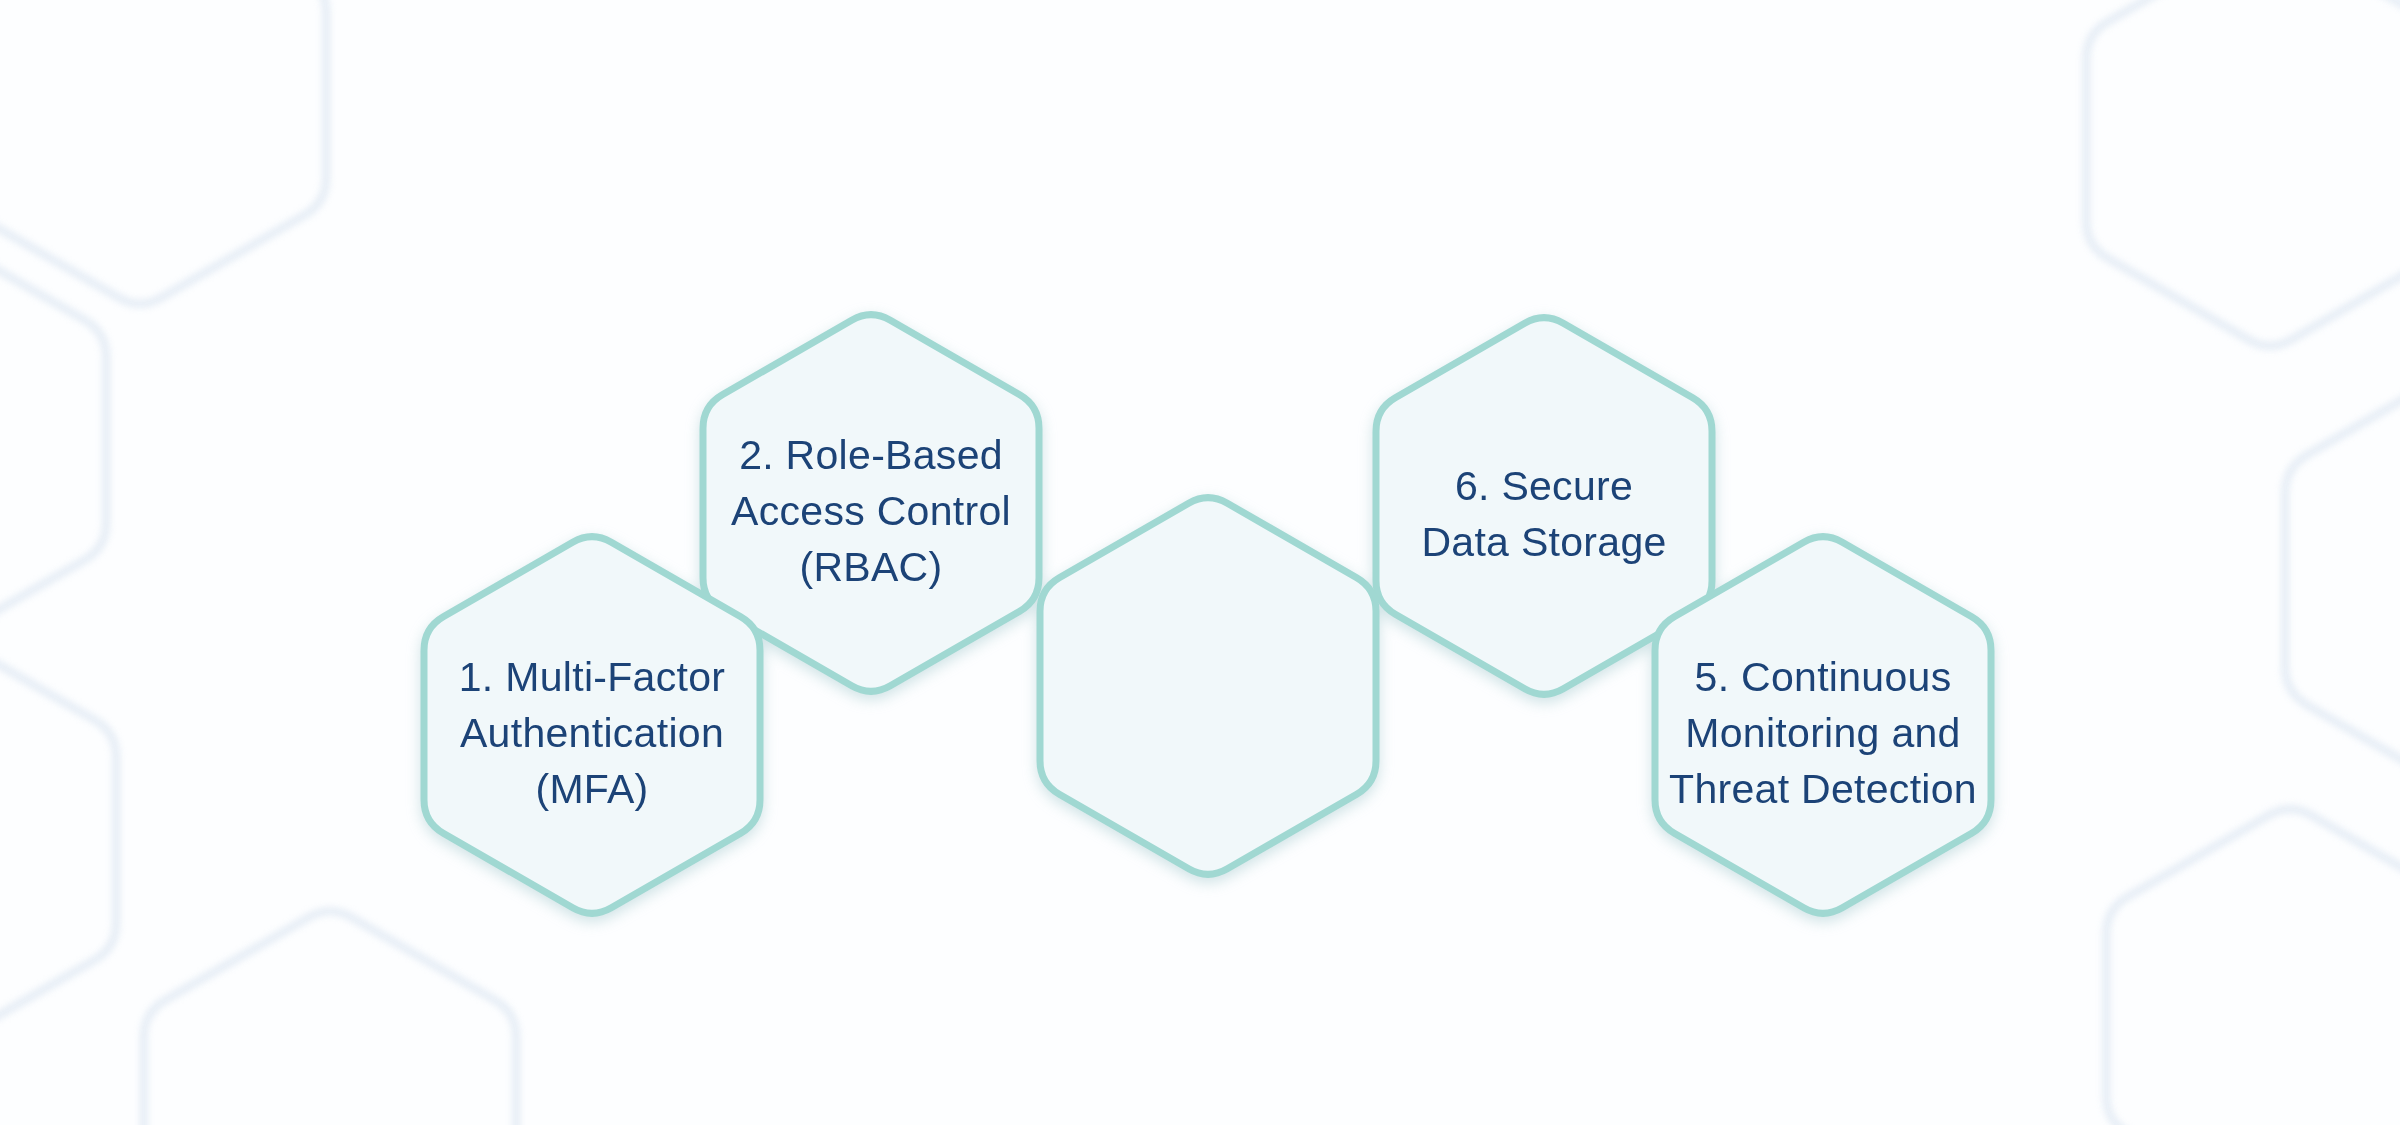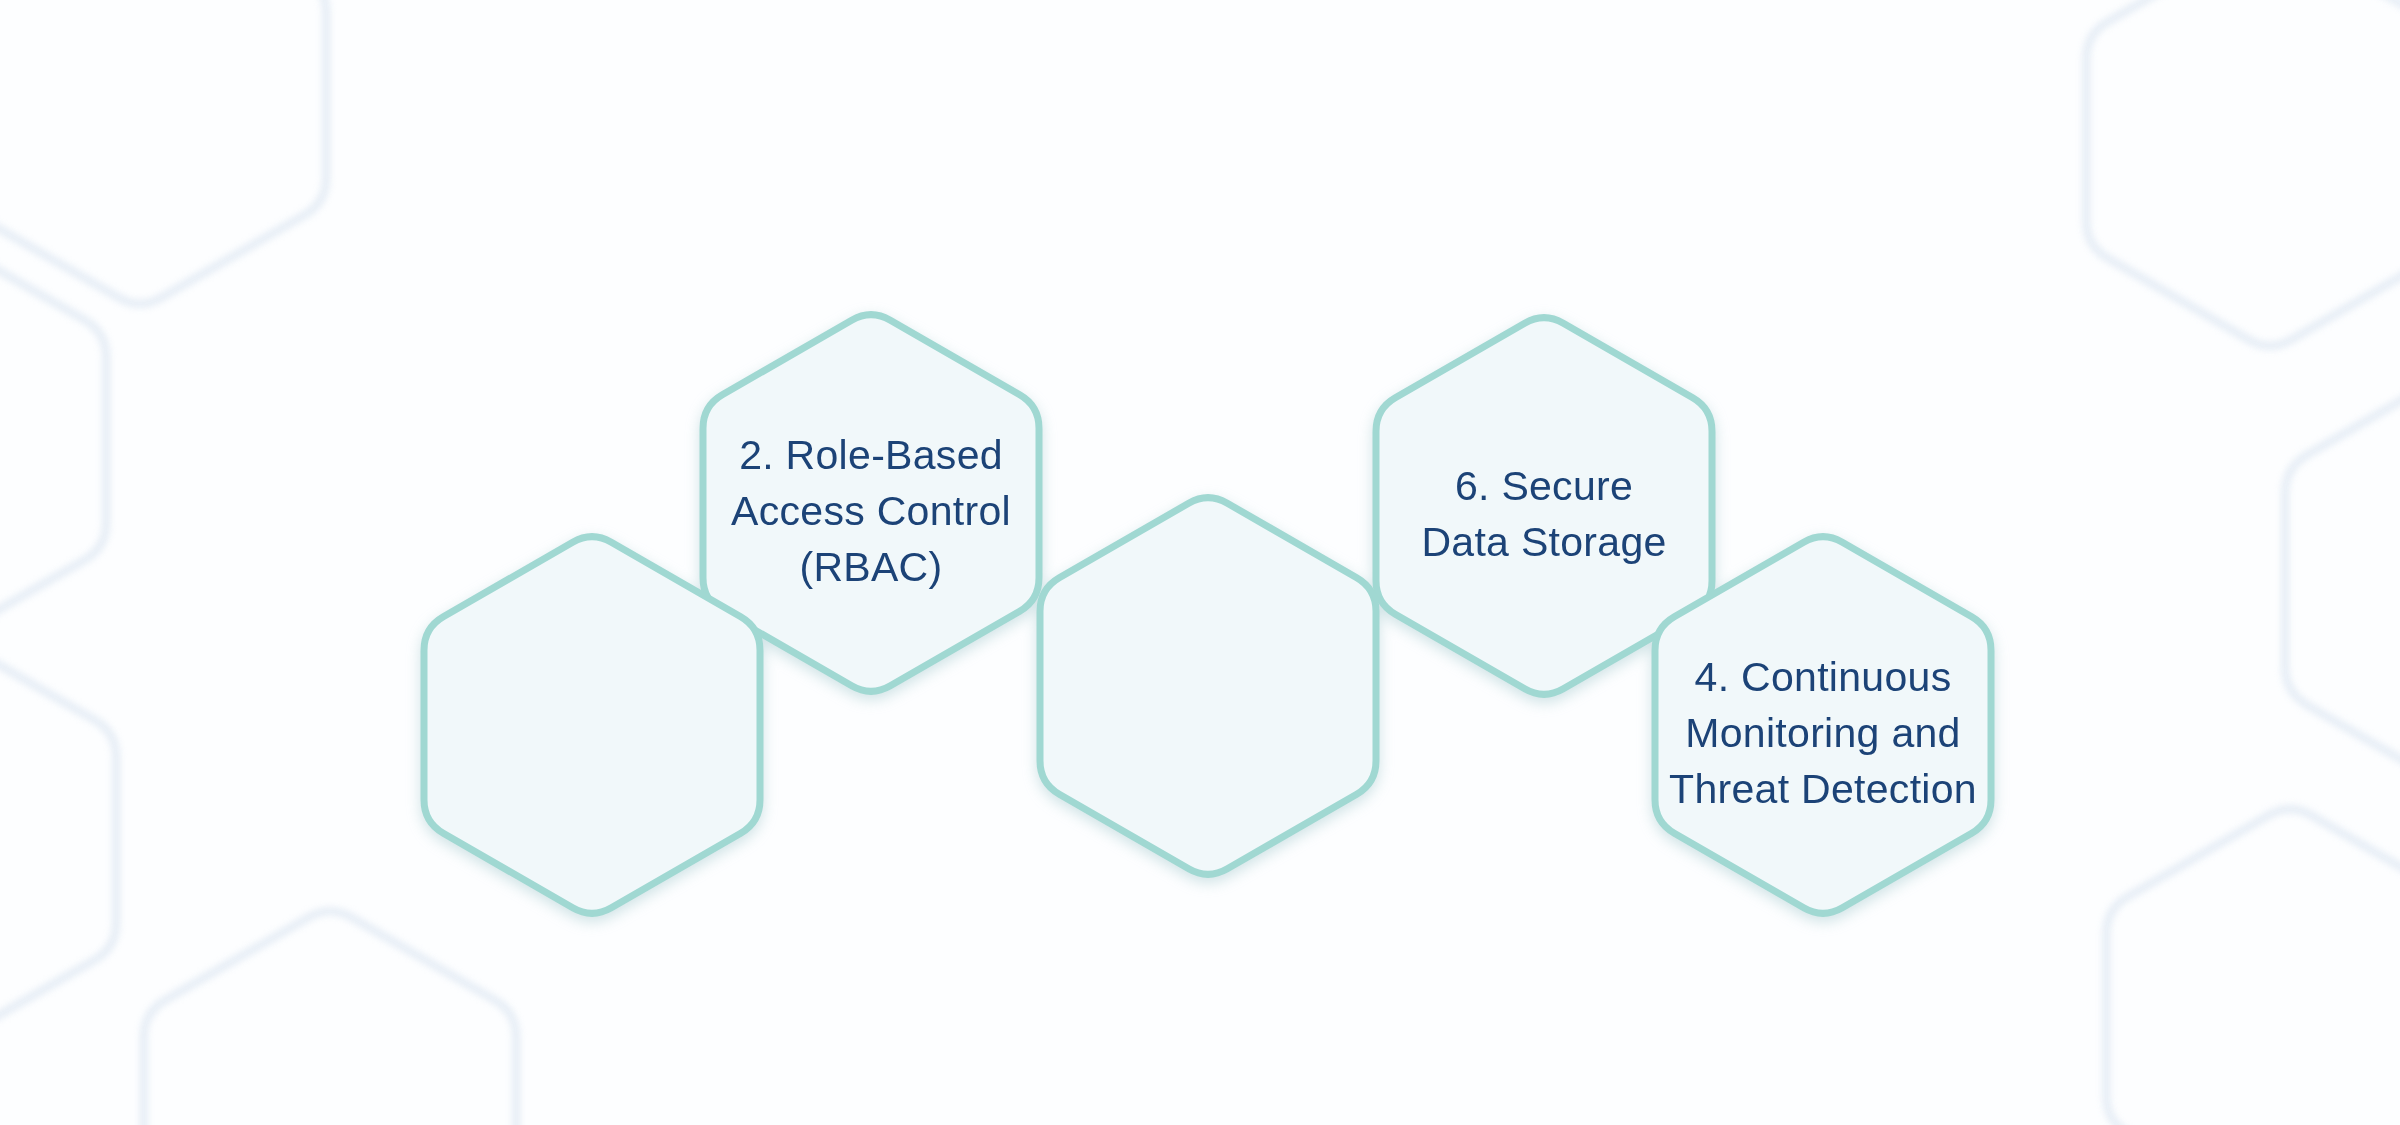--- a/index.html
+++ b/index.html
@@ -77,22 +77,25 @@
     <g class="main-hexes" fill="#f1f8fa" stroke="#a0d8d2">
       <path class="hex" d="M851.7,320.2 Q871.0,309.0 890.3,320.2 L1019.7,394.8 Q1039.0,406.0 1039.0,428.3 L1039.0,577.7 Q1039.0,600.0 1019.7,611.2 L890.3,685.8 Q871.0,697.0 851.7,685.8 L722.3,611.2 Q703.0,600.0 703.0,577.7 L703.0,428.3 Q703.0,406.0 722.3,394.8 Z"></path>
       <path class="hex" d="M1524.7,323.2 Q1544.0,312.0 1563.3,323.2 L1692.7,397.8 Q1712.0,409.0 1712.0,431.3 L1712.0,580.7 Q1712.0,603.0 1692.7,614.2 L1563.3,688.8 Q1544.0,700.0 1524.7,688.8 L1395.3,614.2 Q1376.0,603.0 1376.0,580.7 L1376.0,431.3 Q1376.0,409.0 1395.3,397.8 Z"></path>
       <path class="hex" d="M572.7,542.2 Q592.0,531.0 611.3,542.2 L740.7,616.8 Q760.0,628.0 760.0,650.3 L760.0,799.7 Q760.0,822.0 740.7,833.2 L611.3,907.8 Q592.0,919.0 572.7,907.8 L443.3,833.2 Q424.0,822.0 424.0,799.7 L424.0,650.3 Q424.0,628.0 443.3,616.8 Z"></path>
       <path class="hex" d="M1188.7,503.2 Q1208.0,492.0 1227.3,503.2 L1356.7,577.8 Q1376.0,589.0 1376.0,611.3 L1376.0,760.7 Q1376.0,783.0 1356.7,794.2 L1227.3,868.8 Q1208.0,880.0 1188.7,868.8 L1059.3,794.2 Q1040.0,783.0 1040.0,760.7 L1040.0,611.3 Q1040.0,589.0 1059.3,577.8 Z"></path>
       <path class="hex" d="M1803.7,542.2 Q1823.0,531.0 1842.3,542.2 L1971.7,616.8 Q1991.0,628.0 1991.0,650.3 L1991.0,799.7 Q1991.0,822.0 1971.7,833.2 L1842.3,907.8 Q1823.0,919.0 1803.7,907.8 L1674.3,833.2 Q1655.0,822.0 1655.0,799.7 L1655.0,650.3 Q1655.0,628.0 1674.3,616.8 Z"></path>
     </g>
   </svg>
 
   <div class="labels" style="color: rgb(28, 67, 119);">
+    <div class="hex-label" style="left:424px;  top:531px;">1. Multi-Factor
+Authentication
+(MFA)</div>
     <div class="hex-label" style="left:703px;  top:309px;">2. Role-Based
 Access Control
 (RBAC)</div>
     <div class="hex-label" style="left:1376px; top:312px;">6. Secure
 Data Storage</div>
-    <div class="hex-label" style="left:1655px; top:531px;">4. Continuous
+    <div class="hex-label" style="left:1655px; top:531px;">5. Continuous
 Monitoring and
 Threat Detection</div>
   </div>
 </div>
 
 </body></html>

